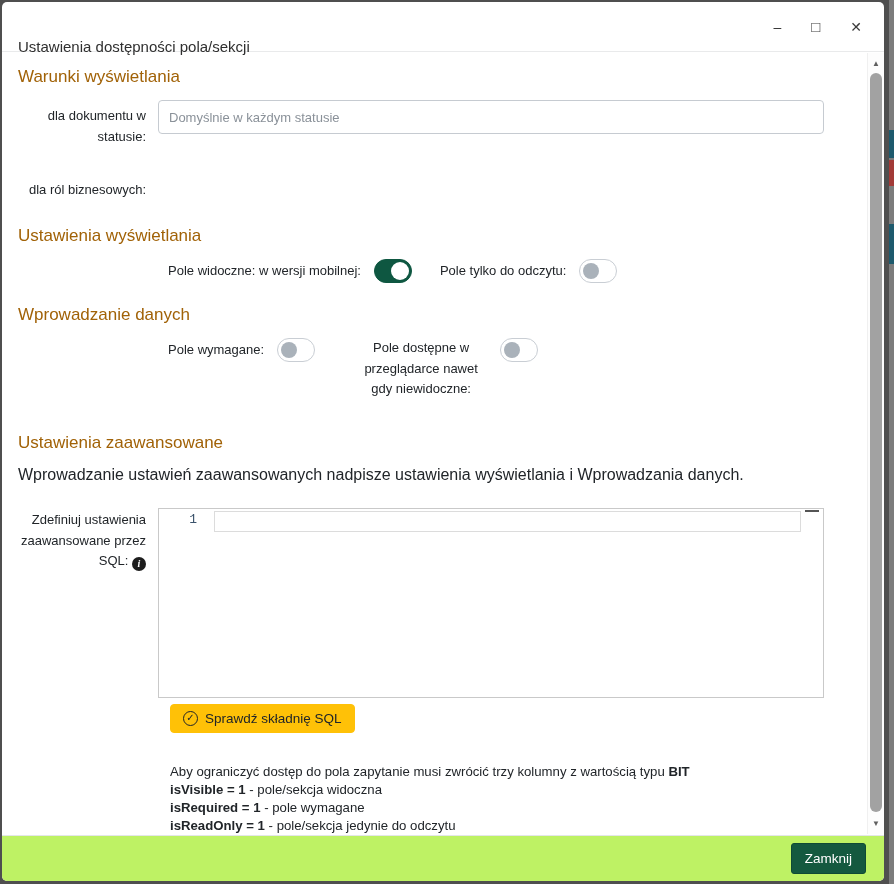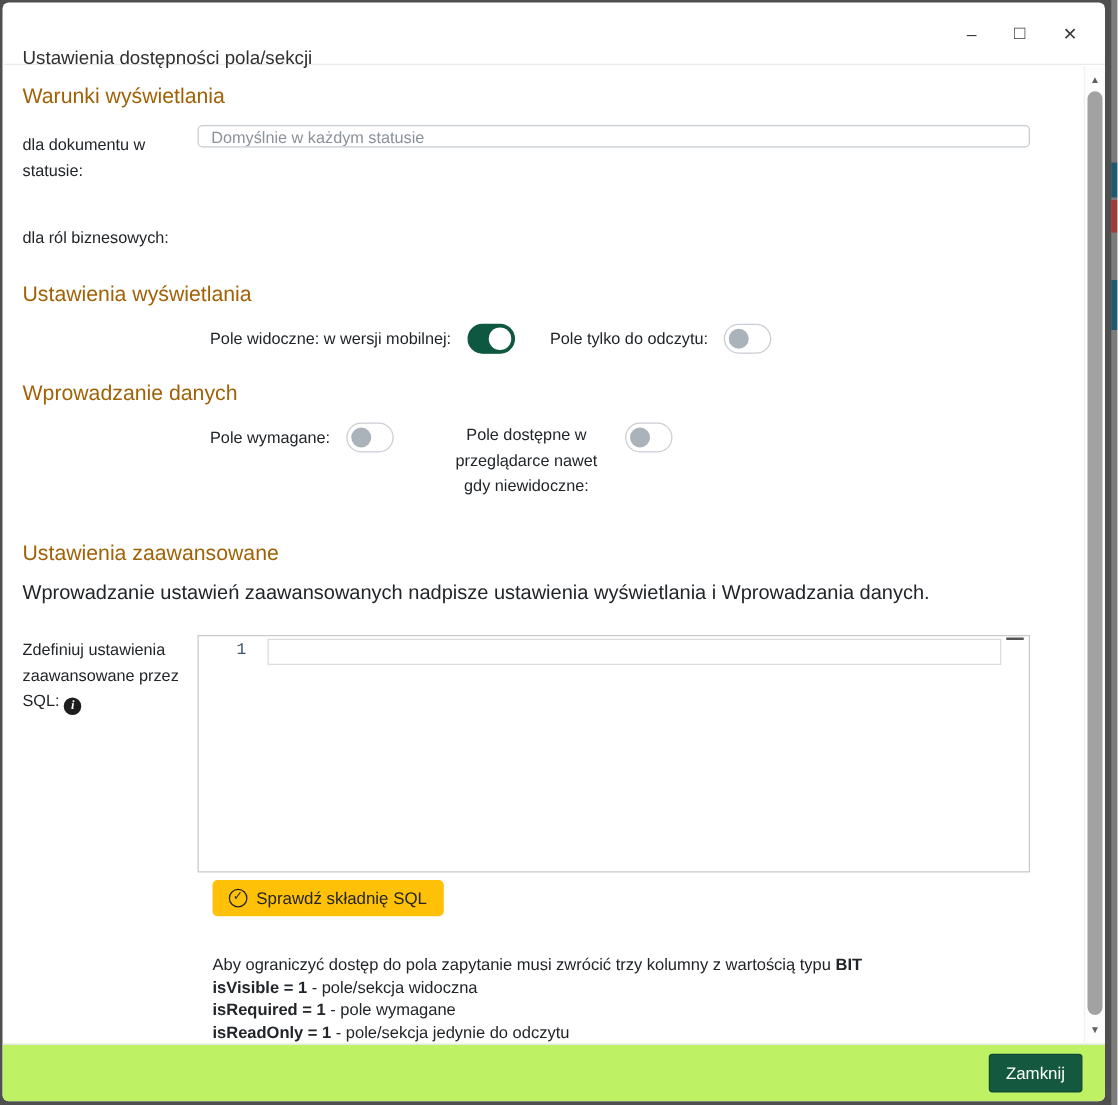--- a/index.html
+++ b/index.html
@@ -21,23 +21,23 @@
                      color:#3a3a3a; font-size:14px; }
   .window-controls span { cursor:default; line-height:1; }
   .ctrl-max { font-size:15px; }
 
   .modal-body { flex:1; position:relative; overflow:hidden;
                 padding:15px 60px 0 16px; }
 
   .section-heading { font-size:17px; font-weight:normal; color:#a16207; margin-bottom:13px; }
 
   .form-row { display:flex; margin-bottom:26px; }
-  .form-label { flex:none; width:140px; padding:6px 12px 0 0; text-align:left;
+  .form-label { flex:none; width:140px; padding:6px 12px 0 0; text-align:right;
                 font-size:13px; line-height:1.6; color:#212529; }
-  .form-input { flex:1; height:18px; border:1px solid #c6cbd1; border-radius:4px;
+  .form-input { flex:1; height:34px; border:1px solid #c6cbd1; border-radius:4px;
                 font-size:13px; padding:0 10px; color:#212529; outline:none;
                 font-family:"Liberation Sans","DejaVu Sans",sans-serif; }
   .form-input::placeholder { color:#8a9199; }
 
   .toggle-row { display:flex; align-items:flex-start; margin-left:150px; margin-bottom:22px; }
   .toggle-item { display:flex; align-items:center; margin-right:28px; }
   .toggle-item.top { align-items:flex-start; }
   .t-label { font-size:13px; color:#212529; margin-right:13px; line-height:1.55; }
   .t-label.center { width:132px; text-align:center; }
 

